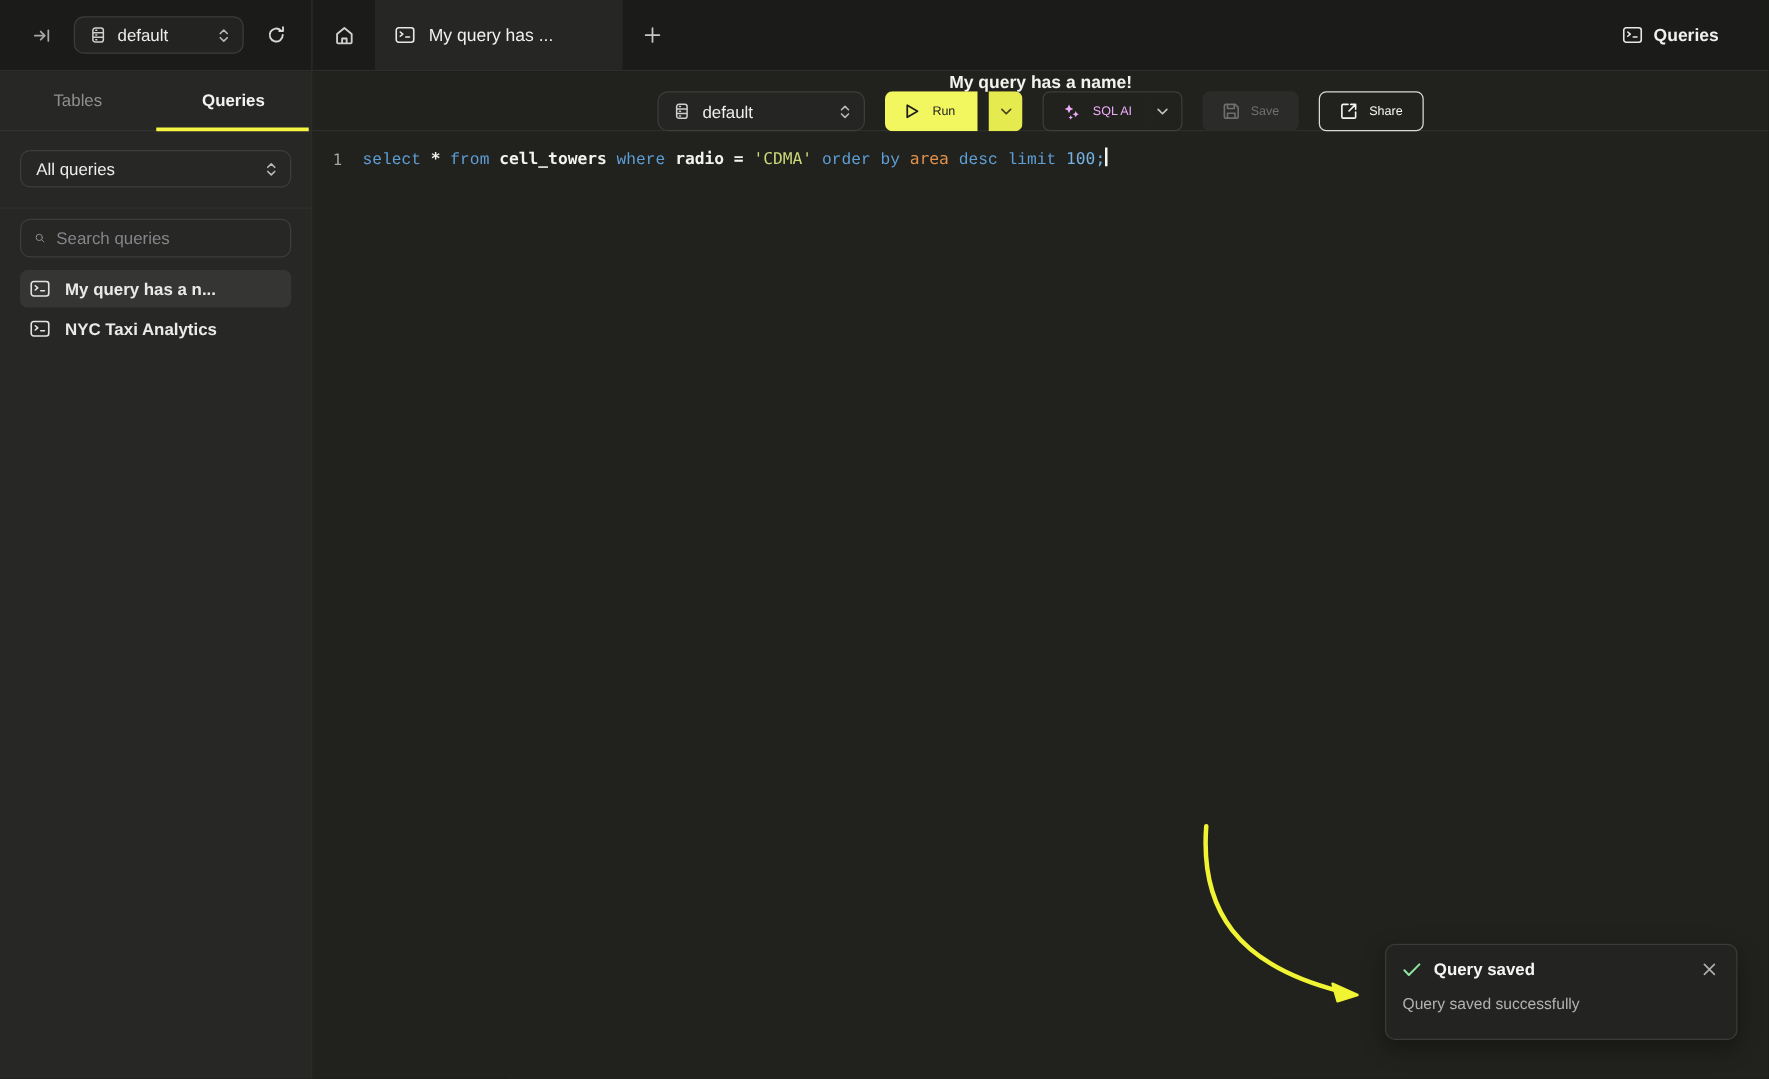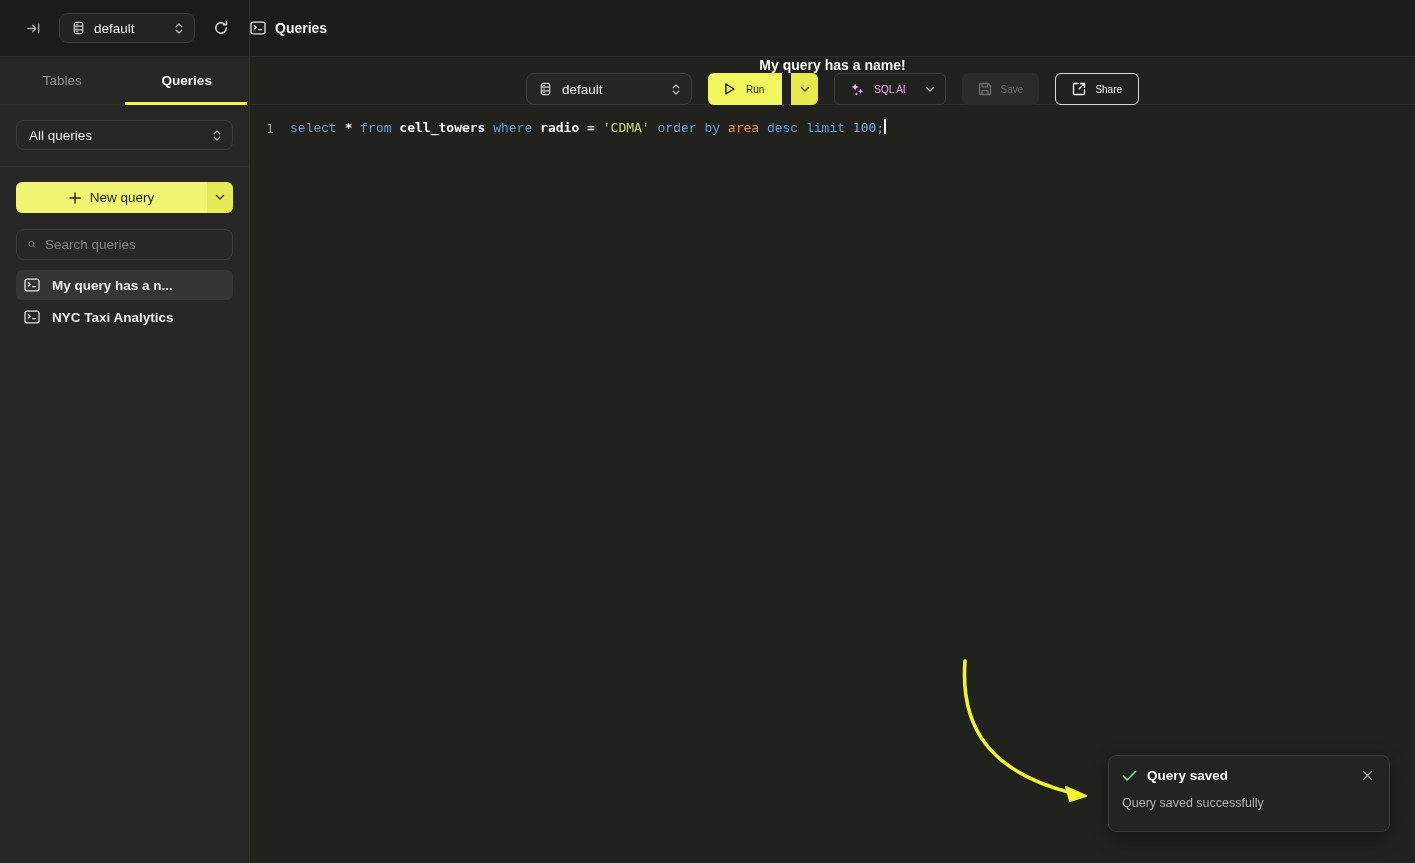--- a/index.html
+++ b/index.html
@@ -115,20 +115,42 @@
       </span>
     </div>
     <button class="icon-btn bright">
       <svg width="16" height="16" viewBox="0 0 16 16" fill="none" stroke="currentColor" stroke-width="1.5" stroke-linecap="round">
           <path d="M13.2 8a5.2 5.2 0 1 1-1.6-3.75"></path>
           <path d="M13.4 1.8v3h-3" stroke-linejoin="round"></path>
         </svg>
     </button>
   </div>
 
+  <div class="tabstrip">
+    <button class="home-btn">
+      <svg width="17" height="17" viewBox="0 0 16 16" fill="none" stroke="currentColor" stroke-width="1.4" stroke-linejoin="round">
+          <path d="M2.5 6.8 8 2.2l5.5 4.6V13a.8.8 0 0 1-.8.8H3.3a.8.8 0 0 1-.8-.8Z"></path>
+          <path d="M6.3 13.8v-3.6h3.4v3.6"></path>
+        </svg>
+    </button>
+    <button class="tab">
+      <span class="q-icon" style="display:flex;color:#e8e8e6;">
+        <svg width="16" height="14" viewBox="0 0 16 14" fill="none" stroke="currentColor" stroke-width="1.3">
+            <rect x="1" y="1.2" width="14" height="11.6" rx="2"></rect>
+            <path d="M4.2 4.6l2 1.7-2 1.7M8.6 8.6h3" stroke-linecap="round" stroke-linejoin="round"></path>
+          </svg>
+      </span>
+      <span class="tab-label">My query has ...</span>
+    </button>
+    <button class="plus-btn">
+      <svg width="14" height="14" viewBox="0 0 14 14" fill="none" stroke="currentColor" stroke-width="1.4" stroke-linecap="round">
+          <path d="M7 1.5v11M1.5 7h11"></path>
+        </svg>
+    </button>
+  </div>
 
   <div class="topbar-right">
     <span style="display:flex;color:#e8e8e6;">
       <svg width="16" height="14" viewBox="0 0 16 14" fill="none" stroke="currentColor" stroke-width="1.3">
           <rect x="1" y="1.2" width="14" height="11.6" rx="2"></rect>
           <path d="M4.2 4.6l2 1.7-2 1.7M8.6 8.6h3" stroke-linecap="round" stroke-linejoin="round"></path>
         </svg>
     </span>
     <span>Queries</span>
   </div>
@@ -148,35 +170,20 @@
         <span style="display:flex;color:#b8b8b6;">
           <svg width="10" height="13" viewBox="0 0 10 14" fill="none" stroke="currentColor" stroke-width="1.4" stroke-linecap="round" stroke-linejoin="round">
               <path d="M2 5.2 5 2.2l3 3M2 8.8l3 3 3-3"></path>
             </svg>
         </span>
       </div>
     </div>
 
     <div class="side-divider"></div>
 
-    <div class="side-section" style="padding-bottom:8px;">
-      <button class="new-query">
-        <span class="new-query-main">
-          <svg width="12" height="12" viewBox="0 0 12 12" fill="none" stroke="currentColor" stroke-width="1.4" stroke-linecap="round">
-              <path d="M6 1v10M1 6h10"></path>
-            </svg>
-          <span>New query</span>
-        </span>
-        <span class="new-query-caret">
-          <svg width="10" height="7" viewBox="0 0 10 7" fill="none" stroke="currentColor" stroke-width="1.4" stroke-linecap="round" stroke-linejoin="round">
-              <path d="m1.5 1.5 3.5 3.5L8.5 1.5"></path>
-            </svg>
-        </span>
-      </button>
-    </div>
 
     <div class="side-section" style="padding-top:8px; padding-bottom:6px;">
       <div class="search-box">
         <svg width="13" height="13" viewBox="0 0 14 14" fill="none" stroke="currentColor" stroke-width="1.4" stroke-linecap="round">
             <circle cx="6" cy="6" r="4.4"></circle>
             <path d="m9.4 9.4 3 3"></path>
           </svg>
         <input type="text" placeholder="Search queries" style="">
       </div>
     </div>

